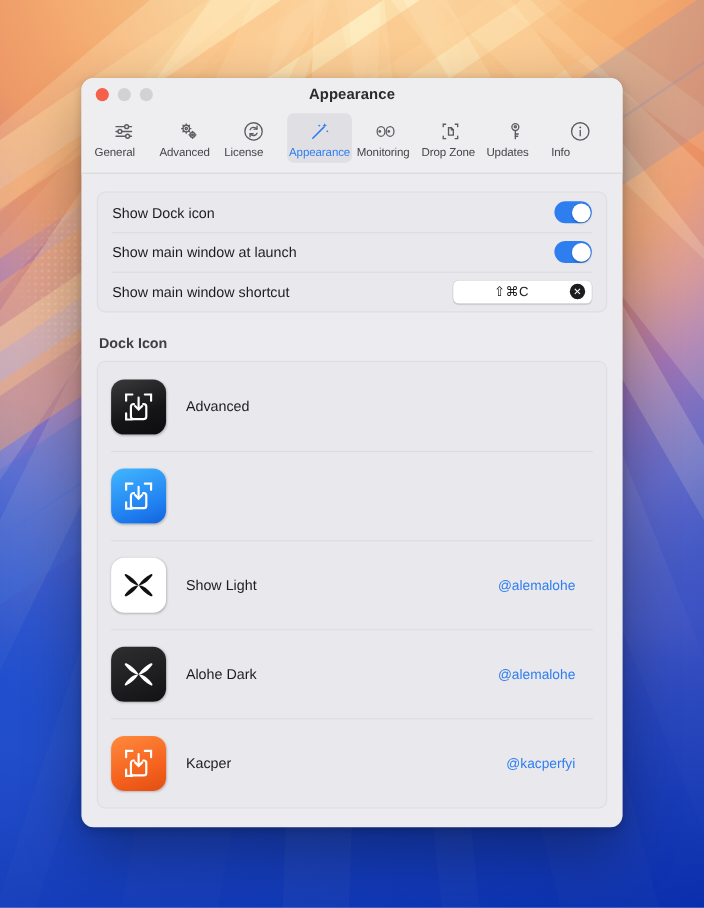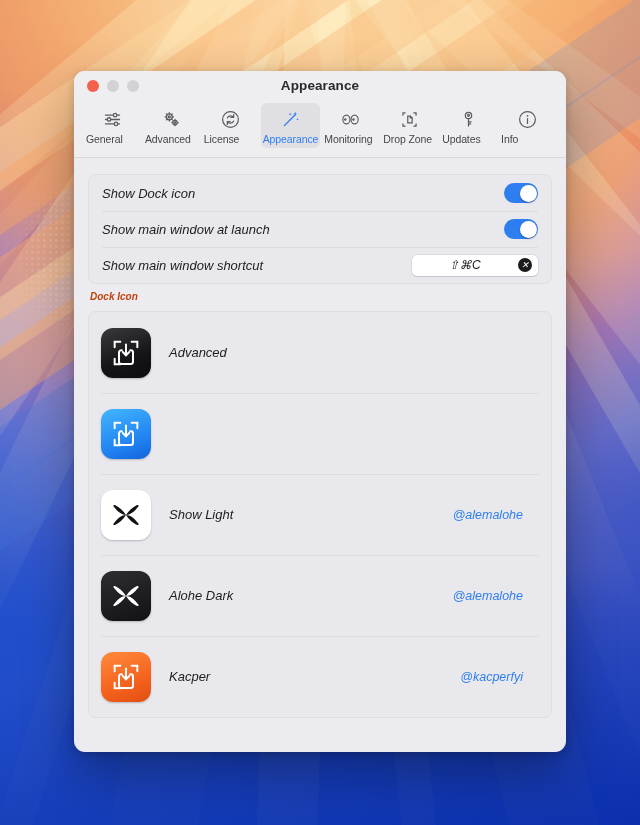--- a/index.html
+++ b/index.html
@@ -90,21 +90,21 @@
     gap:3px; width:64px; padding:5px 2px 3px;
     border-radius:6px; cursor:default;
   }
   .tb-item.sel{ background:#e0e0e4; }
   .tb-ico{ height:22px; display:flex; align-items:center; justify-content:center; color:#5c5c60; }
   .tb-item.sel .tb-ico{ color:#2f7ef0; }
   .tb-lbl{ font-size:10.5px; color:#46464a; white-space:nowrap; letter-spacing:-.1px; }
   .tb-item.sel .tb-lbl{ color:#2f7ef0; }
 
   
-  #content{ padding:16px 14px 0; height:calc(100% - 29px - 63px); overflow:hidden;font-style:italic; }
+  #content{ padding:16px 14px 0; height:calc(100% - 29px - 63px); overflow:hidden; }
 
   .card{
     background:#e9e9ed;
     border:1px solid #dededf;
     border-radius:8px;
     overflow:hidden;
   }
   .row{
     display:flex; align-items:center;
     height:36px; padding:0 13px;
@@ -138,22 +138,22 @@
   }
   .shortcut .keys{ font-size:12px; color:#1d1d1f; padding-right:20px; letter-spacing:.4px; }
   .shortcut .clear{
     position:absolute; right:6px; top:50%; transform:translateY(-50%);
     width:14px; height:14px; border-radius:50%;
     background:#1c1c1e; color:#fff;
     font-size:9px; line-height:14px; text-align:center; cursor:default;
   }
 
   .section-title{
-    font-size:10px; font-weight:bold; color:#c2410c;
-    margin:7px 0 9px 2px;
+    font-size:13px; font-weight:bold; color:#404040;
+    margin:20px 0 9px 2px;
   }
 
   
   .icon-row{
     display:flex; align-items:center;
     height:81px; padding:0 12px;
     position:relative; cursor:default;
   }
   .icon-row + .icon-row::before{
     content:""; position:absolute; left:12px; right:12px; top:0;

